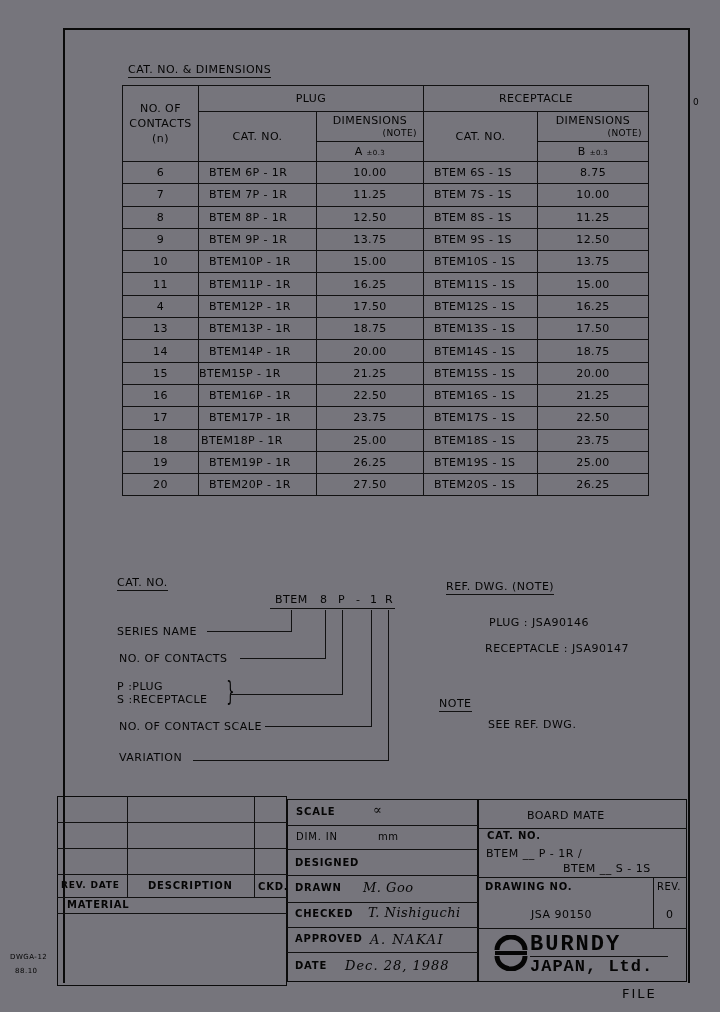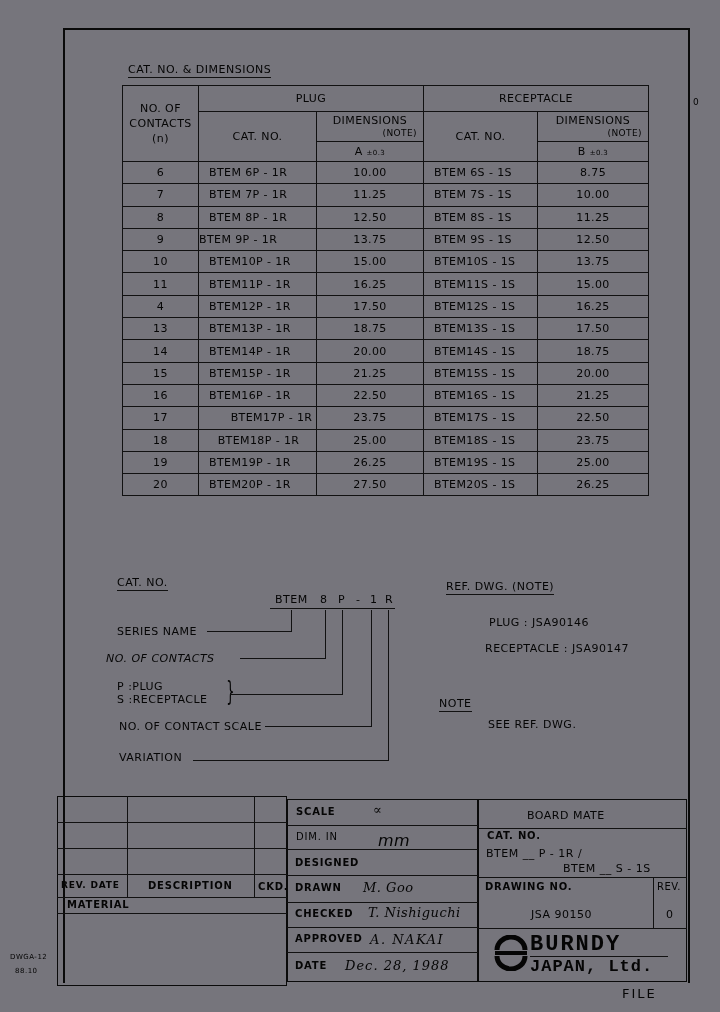--- a/index.html
+++ b/index.html
@@ -105,21 +105,21 @@
       </tr>
       <tr>
         <td>8</td>
         <td style="text-align: left; padding-left: 10px;">BTEM 8P - 1R</td>
         <td>12.50</td>
         <td style="text-align: left; padding-left: 10px;">BTEM 8S - 1S</td>
         <td>11.25</td>
       </tr>
       <tr>
         <td>9</td>
-        <td style="text-align: left; ">BTEM 9P - 1R</td>
+        <td style="text-align: left; padding-left: 10px;">BTEM 9P - 1R</td>
         <td>13.75</td>
         <td style="text-align: left; padding-left: 10px;">BTEM 9S - 1S</td>
         <td>12.50</td>
       </tr>
       <tr>
         <td>10</td>
         <td style="text-align: left; padding-left: 10px; margin-left: 20px;">BTEM10P - 1R</td>
         <td>15.00</td>
         <td style="text-align: left; padding-left: 10px;">BTEM10S - 1S</td>
         <td>13.75</td>
@@ -147,42 +147,42 @@
       </tr>
       <tr>
         <td>14</td>
         <td style="text-align: left; padding-left: 10px;">BTEM14P - 1R</td>
         <td>20.00</td>
         <td style="text-align: left; padding-left: 10px;">BTEM14S - 1S</td>
         <td>18.75</td>
       </tr>
       <tr>
         <td>15</td>
-        <td style="text-align: left; padding-left: 10px;">BTEM15P - 1R</td>
+        <td style="text-align: left; padding-left: 0;">BTEM15P - 1R</td>
         <td>21.25</td>
         <td style="text-align: left; padding-left: 10px;">BTEM15S - 1S</td>
         <td>20.00</td>
       </tr>
       <tr>
         <td>16</td>
         <td style="text-align: left; padding-left: 10px;">BTEM16P - 1R</td>
         <td>22.50</td>
         <td style="text-align: left; padding-left: 10px;">BTEM16S - 1S</td>
         <td>21.25</td>
       </tr>
       <tr>
         <td>17</td>
-        <td style="text-align: center; padding-left: 28px;">BTEM17P - 1R</td>
+        <td style="text-align: left; padding-left: 10px;">BTEM17P - 1R</td>
         <td>23.75</td>
         <td style="text-align: left; padding-left: 10px;">BTEM17S - 1S</td>
         <td>22.50</td>
       </tr>
       <tr>
         <td>18</td>
-        <td style="text-align: center; padding-left: 2px;">BTEM18P - 1R</td>
+        <td style="text-align: left; padding-left: 2px;">BTEM18P - 1R</td>
         <td>25.00</td>
         <td style="text-align: left; padding-left: 10px;">BTEM18S - 1S</td>
         <td>23.75</td>
       </tr>
       <tr>
         <td>19</td>
         <td style="text-align: left; padding-left: 10px; margin-left: 8px;">BTEM19P - 1R</td>
         <td>26.25</td>
         <td style="text-align: left; padding-left: 10px;">BTEM19S - 1S</td>
         <td>25.00</td>
@@ -200,21 +200,21 @@
 <div class="txt u" style="left:117px;top:576px;">CAT. NO.</div>
 <div class="txt" style="left:275px;top:593px;">BTEM</div>
 <div class="txt" style="left:320px;top:593px;">8</div>
 <div class="txt" style="left:338px;top:593px;">P</div>
 <div class="txt" style="left:356px;top:593px;">-</div>
 <div class="txt" style="left:370px;top:593px;">1</div>
 <div class="txt" style="left:385px;top:593px;">R</div>
 <div class="line" style="left:270px;top:608px;width:125px;height:1px;"></div>
 
 <div class="txt" style="left:117px;top:625px;">SERIES NAME</div>
-<div class="txt" style="left:106px;top:652px;font-style:italic;">NO. OF CONTACTS</div>
+<div class="txt" style="left:119px;top:652px;">NO. OF CONTACTS</div>
 <div class="txt" style="left:117px;top:680px;">P :PLUG</div>
 <div class="txt" style="left:117px;top:693px;">S :RECEPTACLE</div>
 <div class="txt" style="left:222px;top:678px;font-size:26px;line-height:26px;transform:scaleX(0.5);">}</div>
 <div class="txt" style="left:119px;top:720px;">NO. OF CONTACT SCALE</div>
 <div class="txt" style="left:119px;top:751px;">VARIATION</div>
 
 <div class="line" style="left:207px;top:631px;width:85px;height:1px;"></div>
 <div class="line" style="left:291px;top:610px;width:1px;height:22px;"></div>
 <div class="line" style="left:240px;top:658px;width:86px;height:1px;"></div>
 <div class="line" style="left:325px;top:610px;width:1px;height:49px;"></div>
@@ -247,21 +247,21 @@
 <div class="tb" style="left:287px;top:799px;width:191px;height:183px;"></div>
 <div class="tb-h" style="left:287px;top:825px;width:191px;"></div>
 <div class="tb-h" style="left:287px;top:849px;width:191px;"></div>
 <div class="tb-h" style="left:287px;top:875px;width:191px;"></div>
 <div class="tb-h" style="left:287px;top:902px;width:191px;"></div>
 <div class="tb-h" style="left:287px;top:927px;width:191px;"></div>
 <div class="tb-h" style="left:287px;top:952px;width:191px;"></div>
 <div class="txt bold" style="left:296px;top:806px;">SCALE</div>
 <div class="txt hand" style="left:373px;top:802px;">∝</div>
 <div class="txt bold" style="left:296px;top:831px;font-weight:normal;">DIM. IN</div>
-<div class="txt" style="left:378px;top:831px;font-size:16px;font-style:italic;">mm</div>
+<div class="txt" style="left:378px;top:831px;font-size:10px;">mm</div>
 <div class="txt bold" style="left:295px;top:857px;">DESIGNED</div>
 <div class="txt bold" style="left:295px;top:882px;">DRAWN</div>
 <div class="txt hand" style="left:363px;top:880px;">M. Goo</div>
 <div class="txt bold" style="left:295px;top:908px;">CHECKED</div>
 <div class="txt hand" style="left:368px;top:905px;">T. Nishiguchi</div>
 <div class="txt bold" style="left:295px;top:933px;">APPROVED</div>
 <div class="txt hand" style="left:370px;top:932px;letter-spacing:1.5px;">A. NAKAI</div>
 <div class="txt bold" style="left:295px;top:960px;">DATE</div>
 <div class="txt hand" style="left:345px;top:958px;letter-spacing:1px;">Dec. 28, 1988</div>
 

